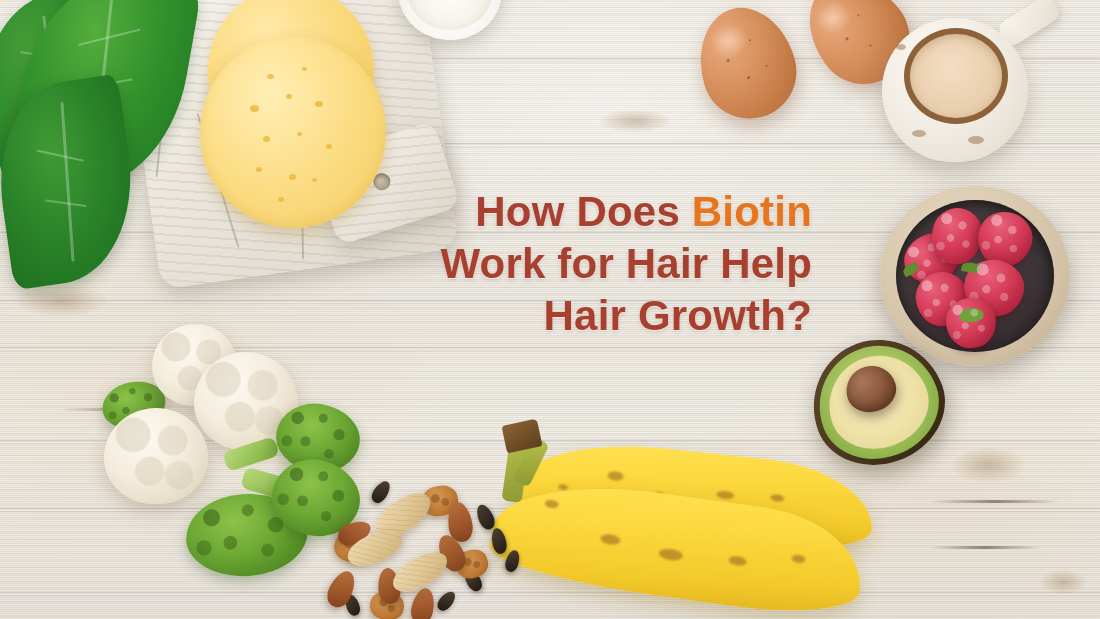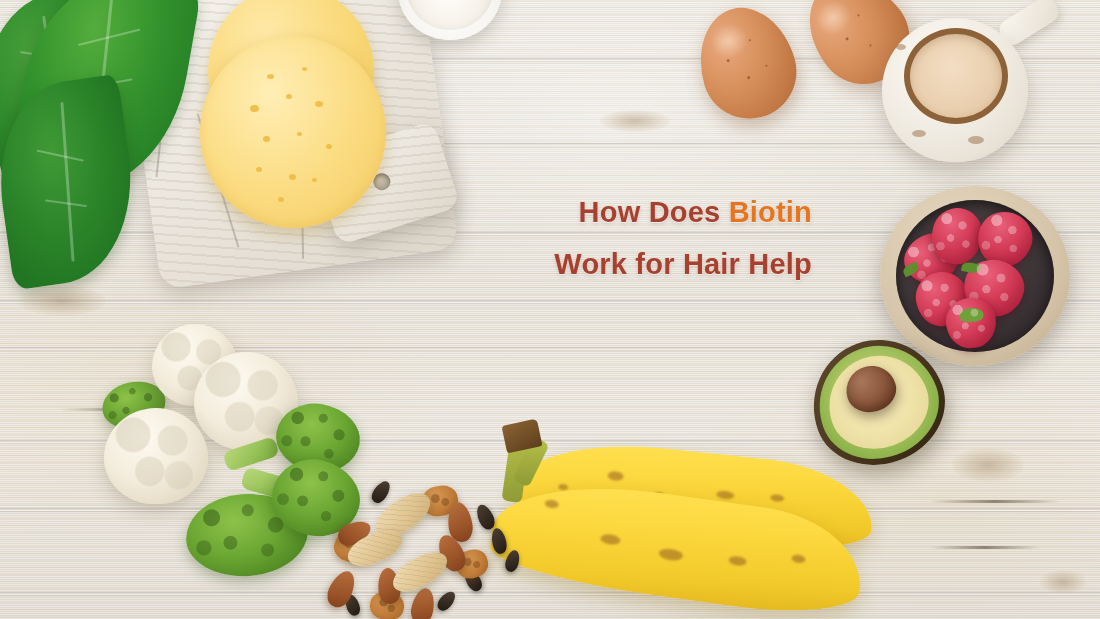--- a/index.html
+++ b/index.html
@@ -293,21 +293,21 @@
     background:linear-gradient(150deg,#4e4034,#33291f 60%,#1f1812);
     box-shadow:0 2px 5px rgba(25,18,10,0.45);
   }
 
   
   .title-block{
     position:absolute;
     left:300px; top:186px; width:512px;
     text-align:right;
     font-weight:bold;
-    font-size:29px;
+    font-size:42px;
     line-height:52px;
     letter-spacing:0.2px;
     color:#a8402f;
     text-shadow:0 1px 0 rgba(255,255,255,0.55), 0 2px 4px rgba(120,60,40,0.18);
     pointer-events:none;
   }
   .title-block .ln{ display:block; white-space:nowrap; }
   .hl{ color:#e5751e; }
 </style>
 </head>
@@ -484,15 +484,16 @@
     <div class="almond" style="left:96px;  top:116px;width:22px; height:36px; transform:rotate(12deg);"></div>
     <div class="almond" style="left:28px;  top:44px; width:21px; height:34px; transform:rotate(66deg);"></div>
     <div class="peanut" style="left:56px;  top:28px; width:62px; height:30px; transform:rotate(-34deg);"></div>
     <div class="peanut" style="left:30px;  top:62px; width:58px; height:28px; transform:rotate(-24deg);"></div>
     <div class="peanut" style="left:74px;  top:86px; width:60px; height:28px; transform:rotate(-30deg);"></div>
   </div>
 
   <div class="title-block">
     <span class="ln"><span>How Does </span><span class="hl">Biotin</span></span>
     <span class="ln">Work for Hair Help</span>
+    <span class="ln">Hair Growth?</span>
   </div>
 
 </div>
 
 </body></html>

